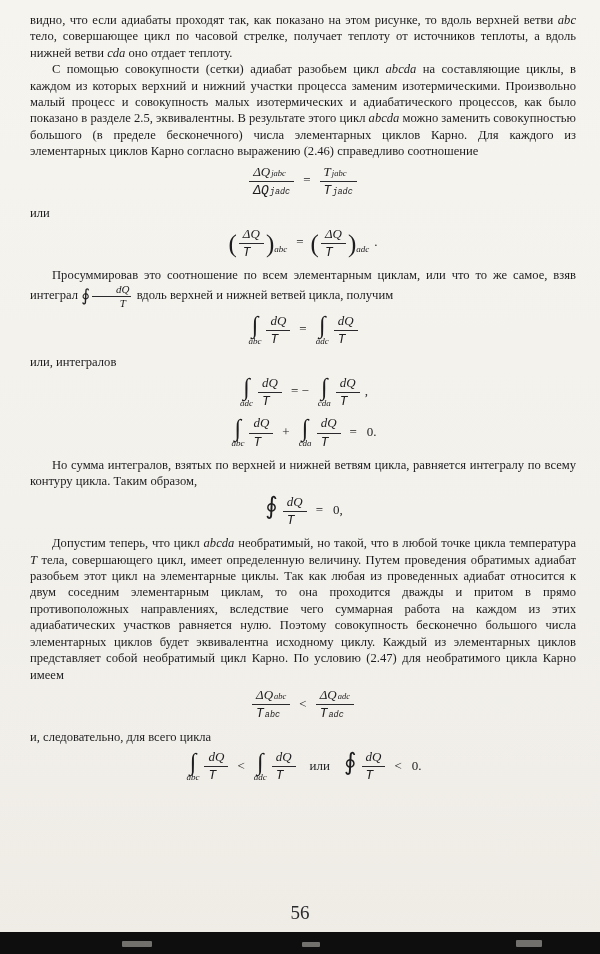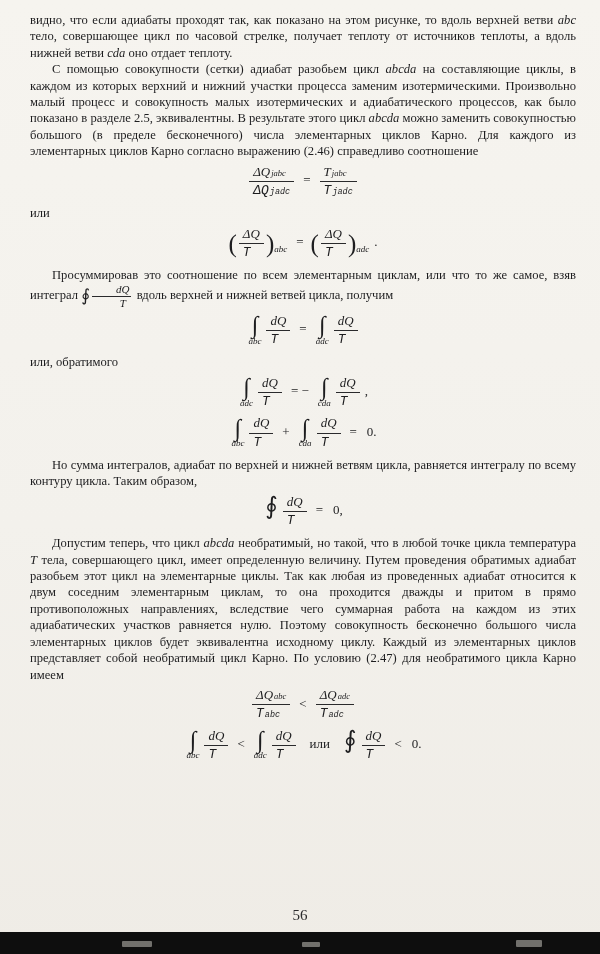--- a/index.html
+++ b/index.html
@@ -45,21 +45,21 @@
   .bparen{font-size:25px;font-style:normal;vertical-align:middle;line-height:.8;}
   .fsub{font-size:9px;font-style:italic;vertical-align:-6px;margin:0 2px 0 0;}
   
   .iop{font-size:17px;font-style:normal;vertical-align:middle;}
   .ifr{display:inline-block;vertical-align:middle;text-align:center;font-style:italic;font-size:11px;line-height:1;margin:0 2px;}
   .ifn{display:block;border-bottom:1px solid #2a2a2c;padding:0 2px 1px;}
   .ifd{display:block;padding-top:1px;}
   
   .page-number{
     position:absolute;left:0;right:0;bottom:30px;
-    text-align:center;font-size:15px;color:#2a2a2c;
+    text-align:center;font-size:19px;color:#2a2a2c;
   }
   .scan-bar{
     position:absolute;left:0;right:0;bottom:0;height:22px;
     background:#0e0e0e;
   }
   .smudge{position:absolute;background:#93928c;opacity:.75;border-radius:1px;}
   .s1{left:122px;top:9px;width:30px;height:6px;}
   .s2{left:302px;top:10px;width:18px;height:5px;}
   .s3{left:516px;top:8px;width:26px;height:7px;}
 </style>
@@ -82,50 +82,51 @@
     <p class="para">Просуммировав это соотношение по всем элементарным циклам, или что то же самое, взяв интеграл <span class="iop">∮</span><span class="ifr"><span class="ifn">dQ</span><span class="ifd">T</span></span> вдоль верхней и нижней ветвей цикла, получим</p>
 
     <div class="formula"><span class="bigop">
           <span class="opg">∫</span>
           <span class="oplim">abc</span>
         </span><span class="frac"><span class="fnum">dQ</span><span class="fden">T</span></span><span class="rel">=</span><span class="bigop">
           <span class="opg">∫</span>
           <span class="oplim">adc</span>
         </span><span class="frac"><span class="fnum">dQ</span><span class="fden">T</span></span></div>
 
-    <p class="para noindent connector">или, обратимого</p>
+    <p class="para noindent connector">или, интегралов</p>
 
     <div class="formula"><span class="bigop">
           <span class="opg">∫</span>
           <span class="oplim">adc</span>
         </span><span class="frac"><span class="fnum">dQ</span><span class="fden">T</span></span><span class="rel">= −</span><span class="bigop">
           <span class="opg">∫</span>
           <span class="oplim">cda</span>
         </span><span class="frac"><span class="fnum">dQ</span><span class="fden">T</span></span><span class="ftxt">,</span></div>
 
     <div class="formula"><span class="bigop">
           <span class="opg">∫</span>
           <span class="oplim">abc</span>
         </span><span class="frac"><span class="fnum">dQ</span><span class="fden">T</span></span><span class="rel">+</span><span class="bigop">
           <span class="opg">∫</span>
           <span class="oplim">cda</span>
         </span><span class="frac"><span class="fnum">dQ</span><span class="fden">T</span></span><span class="rel">=</span><span class="ftxt">0.</span></div>
 
-    <p class="para">Но сумма интегралов, адиабат по верхней и нижней ветвям цикла, равняется интегралу по всему контуру цикла. Таким образом,</p>
+    <p class="para">Но сумма интегралов, взятых по верхней и нижней ветвям цикла, равняется интегралу по всему контуру цикла. Таким образом,</p>
 
     <div class="formula"><span class="bigop">
           <span class="opg">∮</span>
           <span class="oplim">&nbsp;</span>
         </span><span class="frac"><span class="fnum">dQ</span><span class="fden">T</span></span><span class="rel">=</span><span class="ftxt">0,</span></div>
 
 
     <p class="para">Допустим теперь, что цикл <i>abcda</i> необратимый, но такой, что в любой точке цикла температура <i>T</i> тела, совершающего цикл, имеет определенную величину. Путем проведения обратимых адиабат разобьем этот цикл на элементарные циклы. Так как любая из проведенных адиабат относится к двум соседним элементарным циклам, то она проходится дважды и притом в прямо противоположных направлениях, вследствие чего суммарная работа на каждом из этих адиабатических участков равняется нулю. Поэтому совокупность бесконечно большого числа элементарных циклов будет эквивалентна исходному циклу. Каждый из элементарных циклов представляет собой необратимый цикл Карно. По условию (2.47) для необратимого цикла Карно имеем</p>
 
     <div class="formula"><span class="frac"><span class="fnum">ΔQ<span class="fss">abc</span></span><span class="fden">T<span class="fss">abc</span></span></span><span class="rel">&lt;</span><span class="frac"><span class="fnum">ΔQ<span class="fss">adc</span></span><span class="fden">T<span class="fss">adc</span></span></span></div>
 
+    <p class="para noindent">и, следовательно, для всего цикла</p>
 
     <div class="formula"><span class="bigop">
           <span class="opg">∫</span>
           <span class="oplim">abc</span>
         </span><span class="frac"><span class="fnum">dQ</span><span class="fden">T</span></span><span class="rel">&lt;</span><span class="bigop">
           <span class="opg">∫</span>
           <span class="oplim">adc</span>
         </span><span class="frac"><span class="fnum">dQ</span><span class="fden">T</span></span><span class="fword">или</span><span class="bigop">
           <span class="opg">∮</span>
           <span class="oplim">&nbsp;</span>

